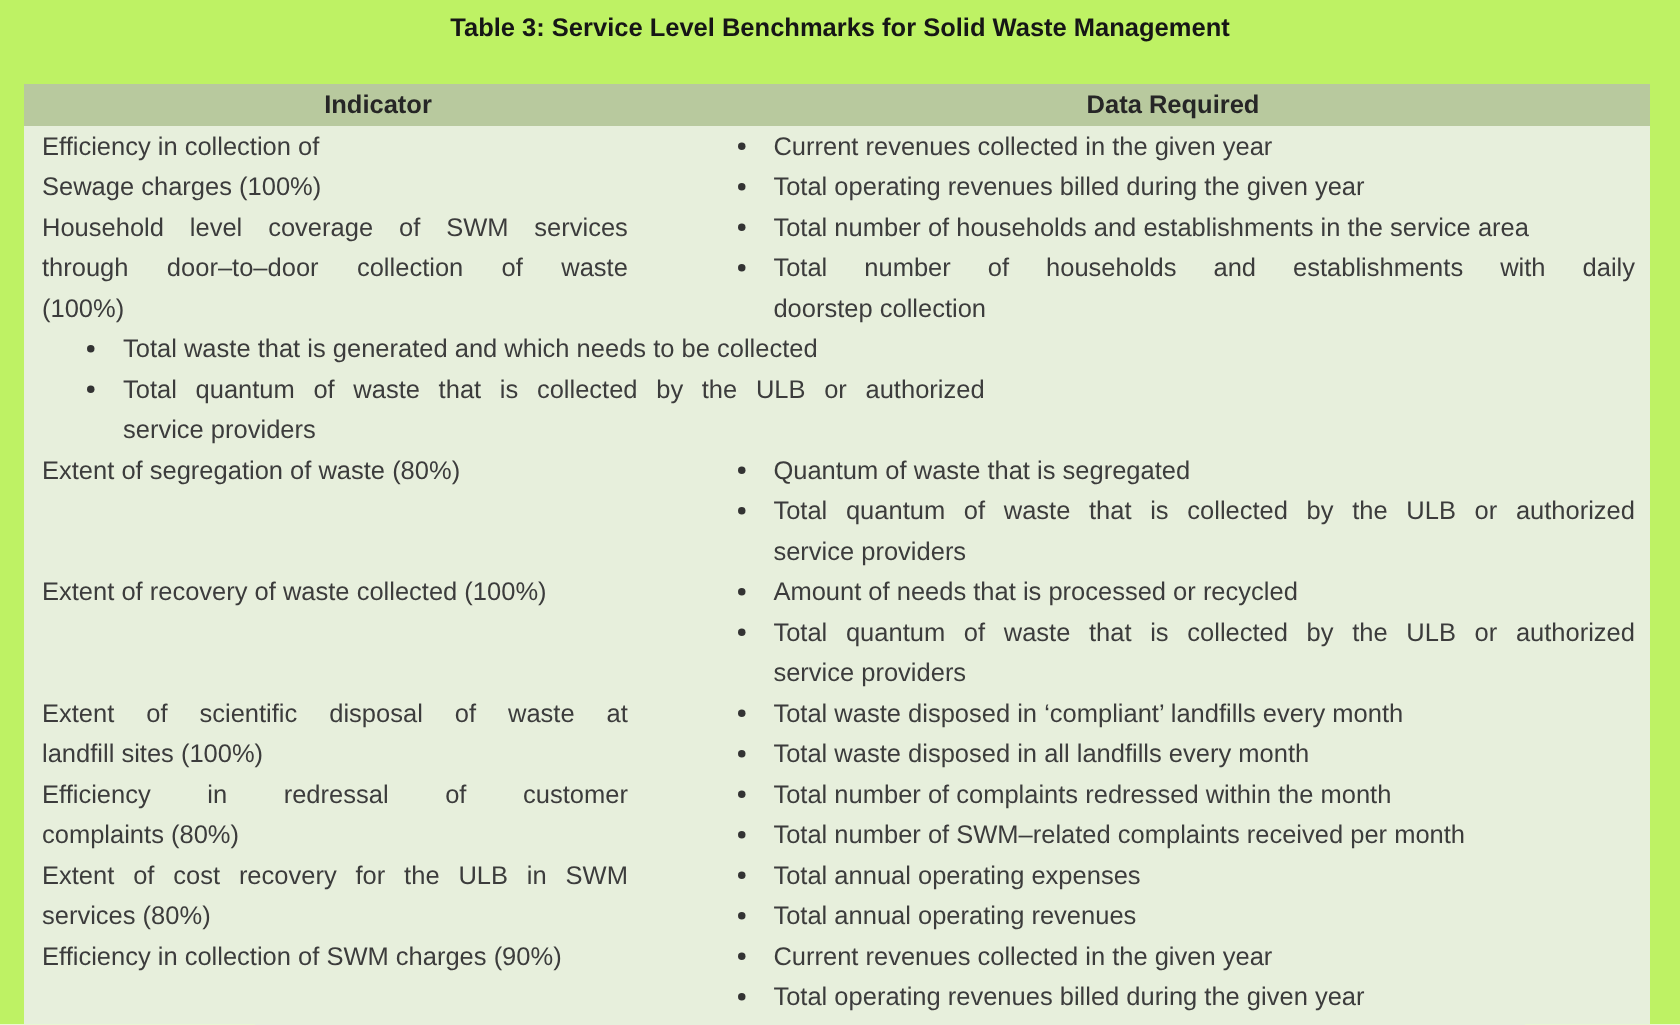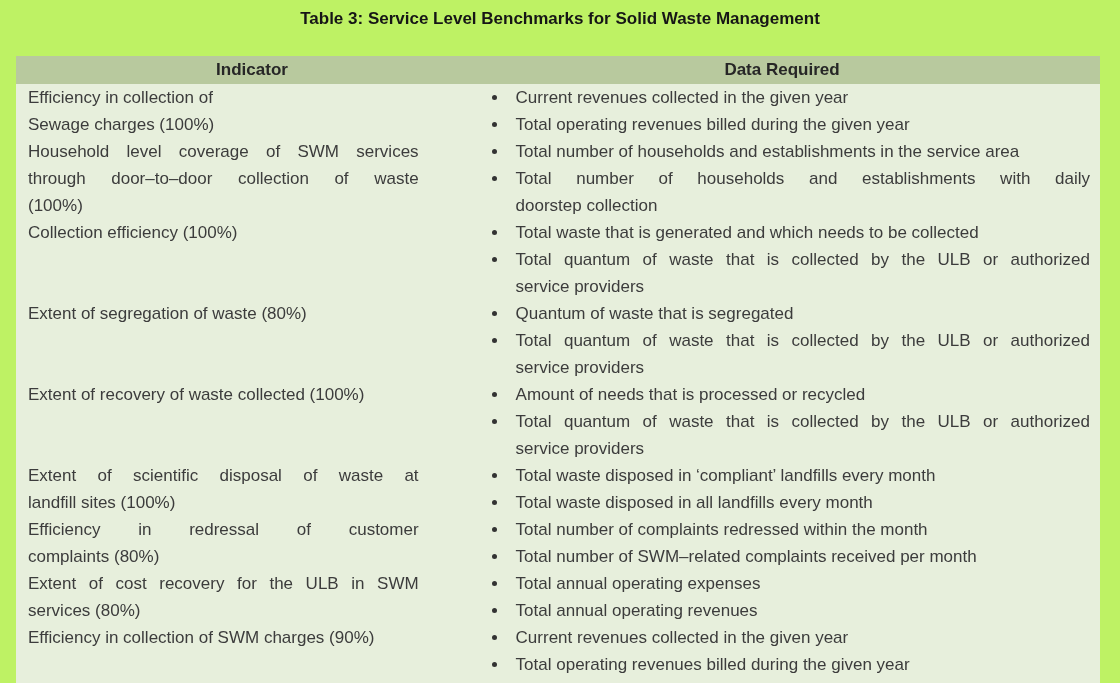--- a/index.html
+++ b/index.html
@@ -122,23 +122,20 @@
                 <span class="line">Total number of households and establishments in the service area</span>
               </li>
               <li>
                 <span class="line j">Total number of households and establishments with daily</span>
                 <span class="line">doorstep collection</span>
               </li>
             </ul>
     </div>
   </div>
         <div class="trow">
-    <div class="cell-indicator">
-            <span class="line">Collection efficiency (100%)</span>
-          </div>
     <div class="cell-data">
       <ul>
               <li>
                 <span class="line">Total waste that is generated and which needs to be collected</span>
               </li>
               <li>
                 <span class="line j">Total quantum of waste that is collected by the ULB or authorized</span>
                 <span class="line">service providers</span>
               </li>
             </ul>

